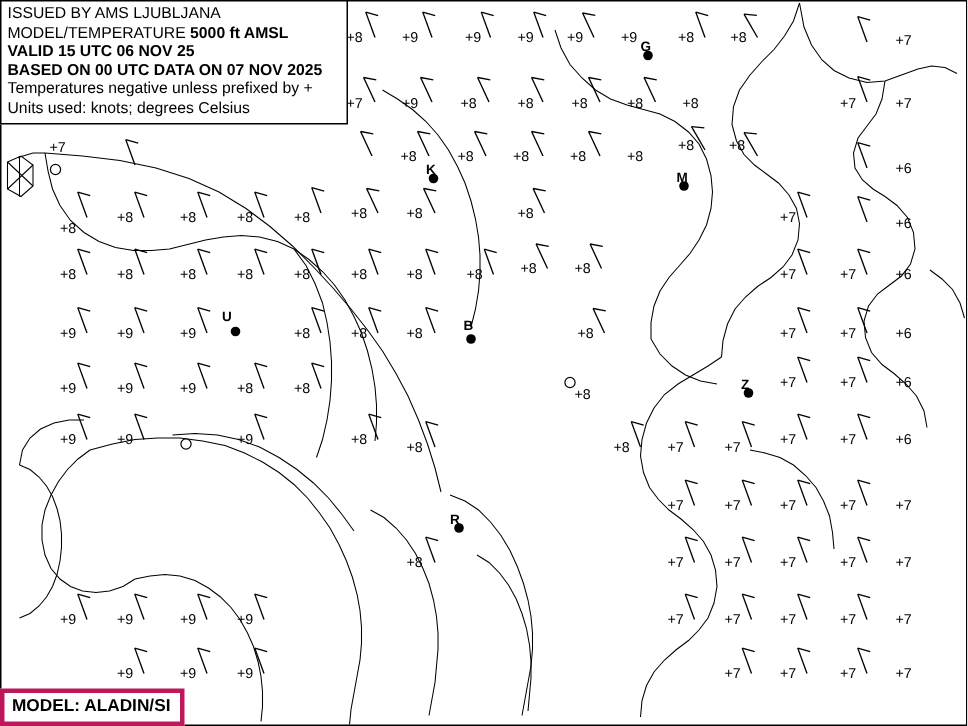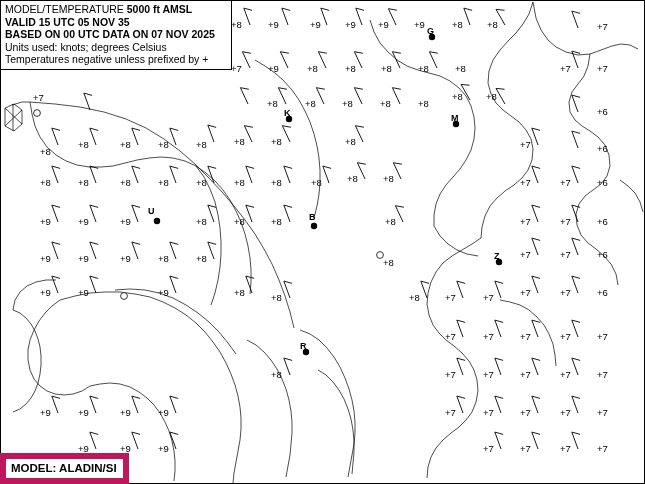--- a/index.html
+++ b/index.html
@@ -3,21 +3,21 @@
 <meta charset="utf-8">
 <style>
   html,body{margin:0;padding:0;background:#ffffff;}
   body{font-family:"Liberation Sans", sans-serif;}
   #root{position:relative;width:645px;height:484px;background:#fff;overflow:hidden;}
   #map-frame{position:absolute;left:0;top:0;width:645px;height:484px;border:1px solid #000;box-sizing:border-box;}
   .legend{position:absolute;left:0;top:0;background:#fff;border:1px solid #000;box-sizing:border-box;
           padding:2px 4px 3px 4px;width:232px;z-index:20;}
   .legend div{font-size:10.5px;line-height:12.6px;color:#000;white-space:nowrap;}
   .legend .b{font-weight:bold;}
-  .model{position:absolute;left:0;bottom:0;background:#fff;border:6px solid #be185d;box-sizing:border-box;
+  .model{position:absolute;left:0;bottom:0;background:#fff;border:3px solid #be185d;box-sizing:border-box;
          padding:2px 6px 3px 5px;z-index:20;}
   .model div{font-size:11.5px;line-height:14px;color:#000;font-weight:bold;white-space:nowrap;}
   svg{position:absolute;left:0;top:0;}
   .temp{font-size:9.5px;fill:#000;font-family:"Liberation Sans", sans-serif;}
   .stnlbl{font-size:9px;fill:#000;font-family:"Liberation Sans", sans-serif;font-weight:bold;}
   .coast{fill:none;stroke:#000;stroke-width:0.7;}
   .barb{stroke:#000;stroke-width:0.9;fill:none;}
   .dot{fill:#000;}
   .circ{fill:#fff;stroke:#000;stroke-width:0.8;}
 </style>
@@ -563,24 +563,25 @@
         <text x="120" y="452" class="temp">+9</text>
         <text x="158" y="452" class="temp">+9</text>
         <text x="483" y="452" class="temp">+7</text>
         <text x="520" y="452" class="temp">+7</text>
         <text x="560" y="452" class="temp">+7</text>
         <text x="597" y="452" class="temp">+7</text>
       </g>
   </svg>
 
   <div class="legend">
+    <div>ISSUED BY AMS LJUBLJANA</div>
     <div><span>MODEL/TEMPERATURE </span><span class="b">5000 ft AMSL</span></div>
-    <div class="b">VALID 15 UTC 05 NOV 35</div>
+    <div class="b">VALID 15 UTC 06 NOV 25</div>
     <div class="b">BASED ON 00 UTC DATA ON 07 NOV 2025</div>
+    <div>Temperatures negative unless prefixed by +</div>
     <div>Units used: knots; degrees Celsius</div>
-    <div>Temperatures negative unless prefixed by +</div>
   </div>
 
   <div class="model">
     <div>MODEL: ALADIN/SI</div>
   </div>
 
 </div>
 
 </body></html>

